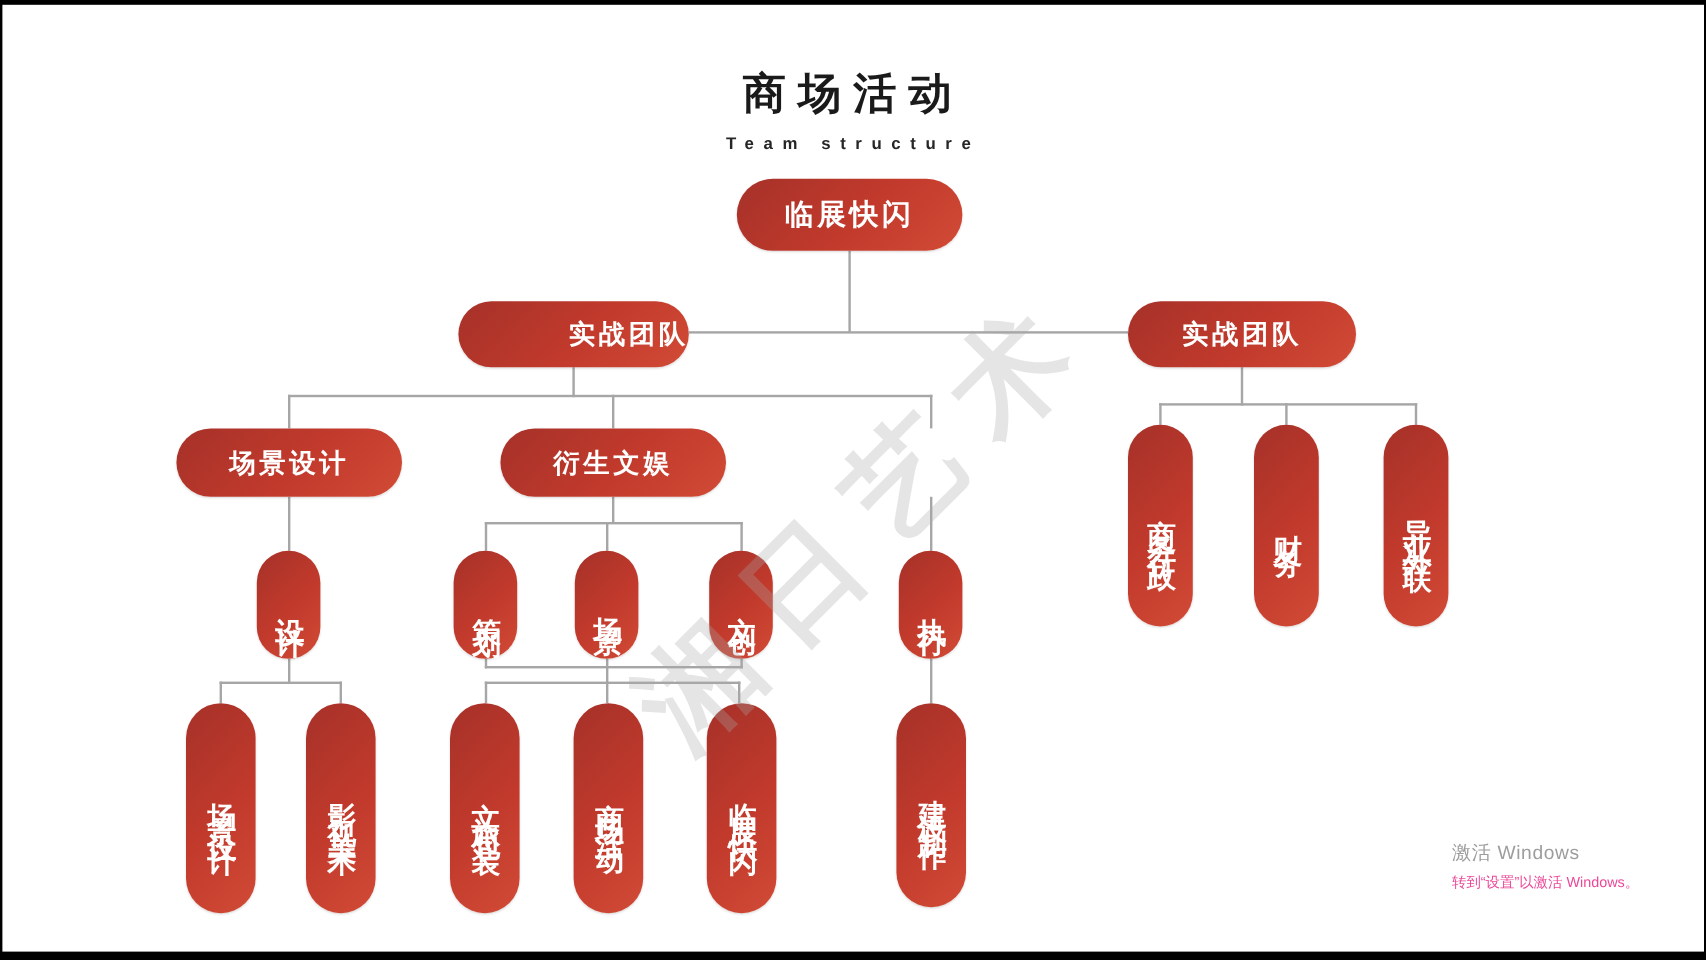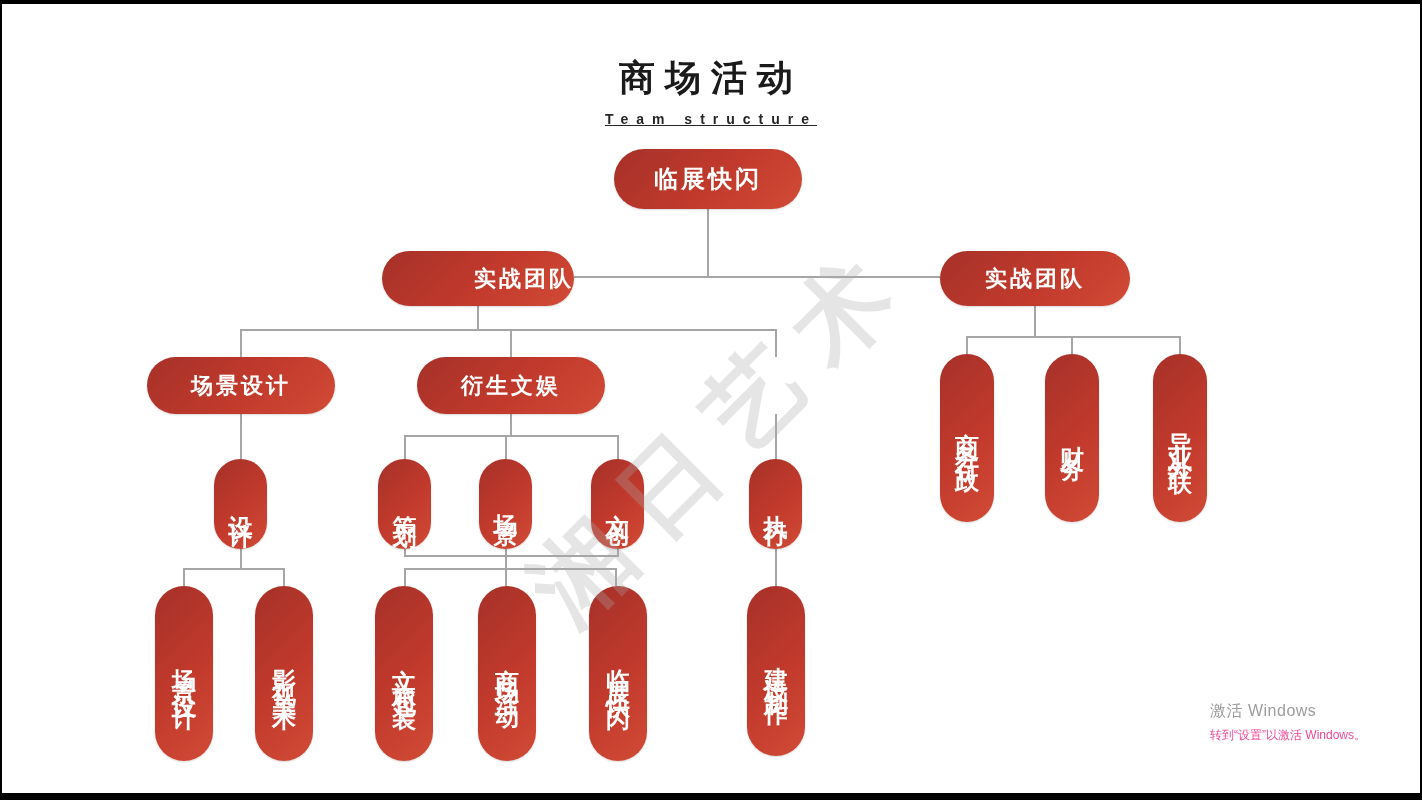--- a/index.html
+++ b/index.html
@@ -9,21 +9,21 @@
     background:#ffffff; overflow:hidden;
   }
 
   
   .main-title {
     position:absolute; left:0; top:50px; width:1418px; text-align:center;
     font-size:36px; font-weight:700; color:#1a1a1a; letter-spacing:10px;
   }
   .sub-title {
     position:absolute; left:0; top:107px; width:1418px; text-align:center;
-    font-size:14px; font-weight:700; color:#262626; letter-spacing:8px;text-decoration:underline;
+    font-size:14px; font-weight:700; color:#262626; letter-spacing:8px;
   }
 
   
   .pill {
     position:absolute; display:flex; align-items:center; justify-content:center;
     background:linear-gradient(135deg, #a63129 0%, #c23a2c 55%, #d14b36 100%);
     color:#ffffff; font-weight:700;
     box-shadow:0 1px 2px rgba(0,0,0,0.15);
   }
   .pill-h { border-radius:999px; font-size:22px; letter-spacing:3px; }

